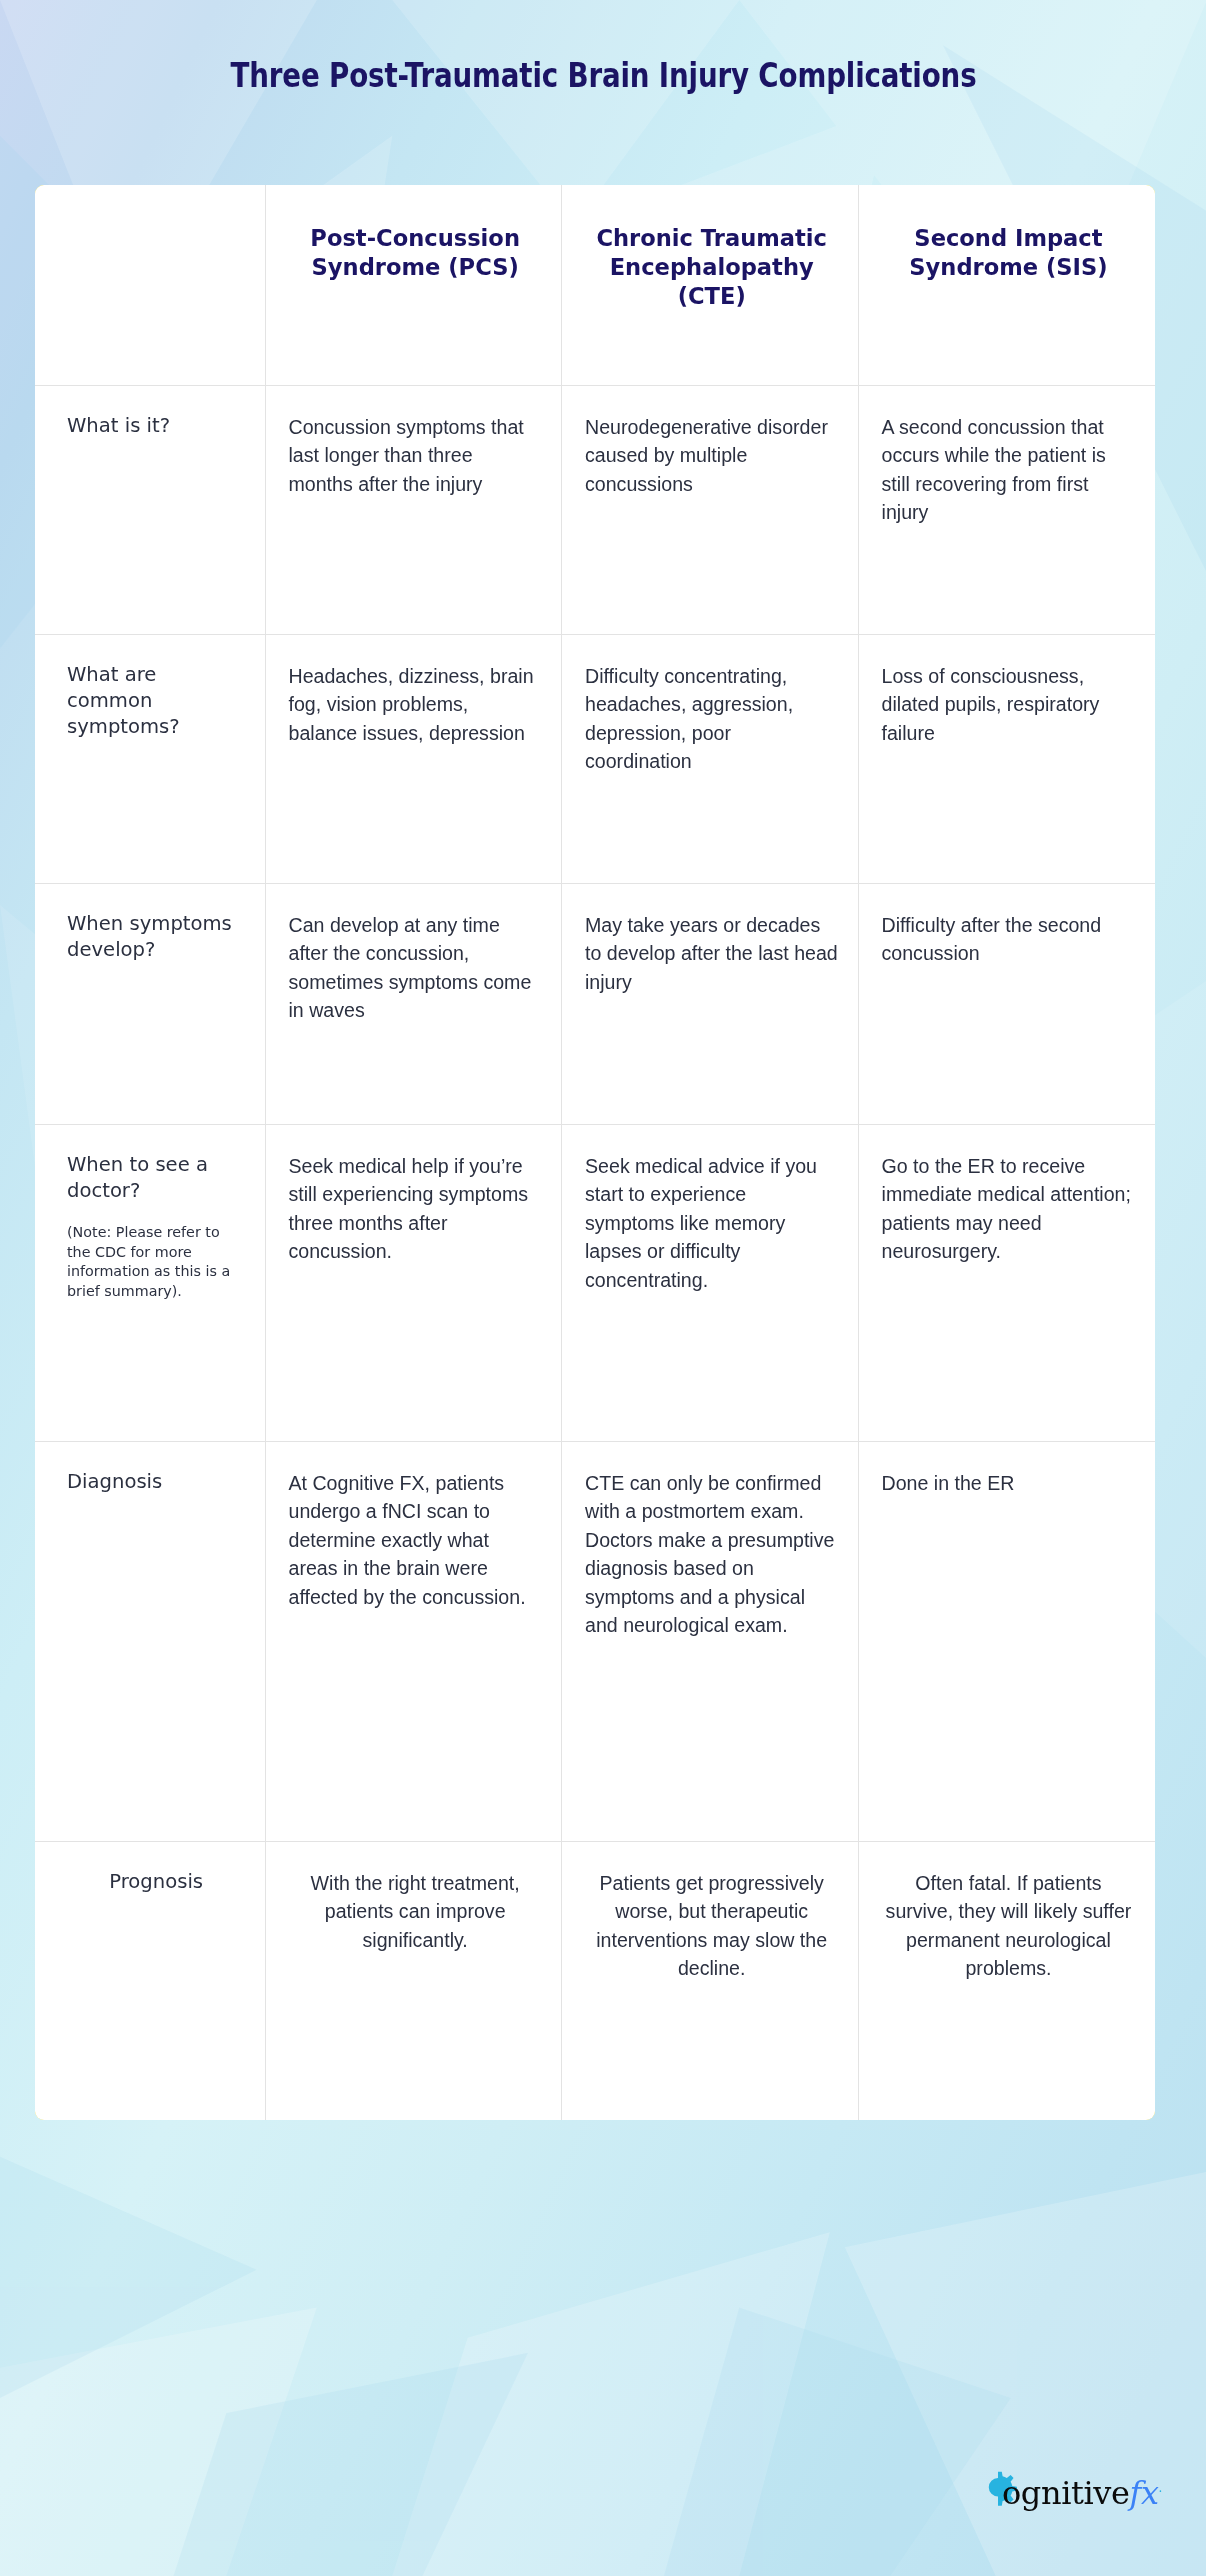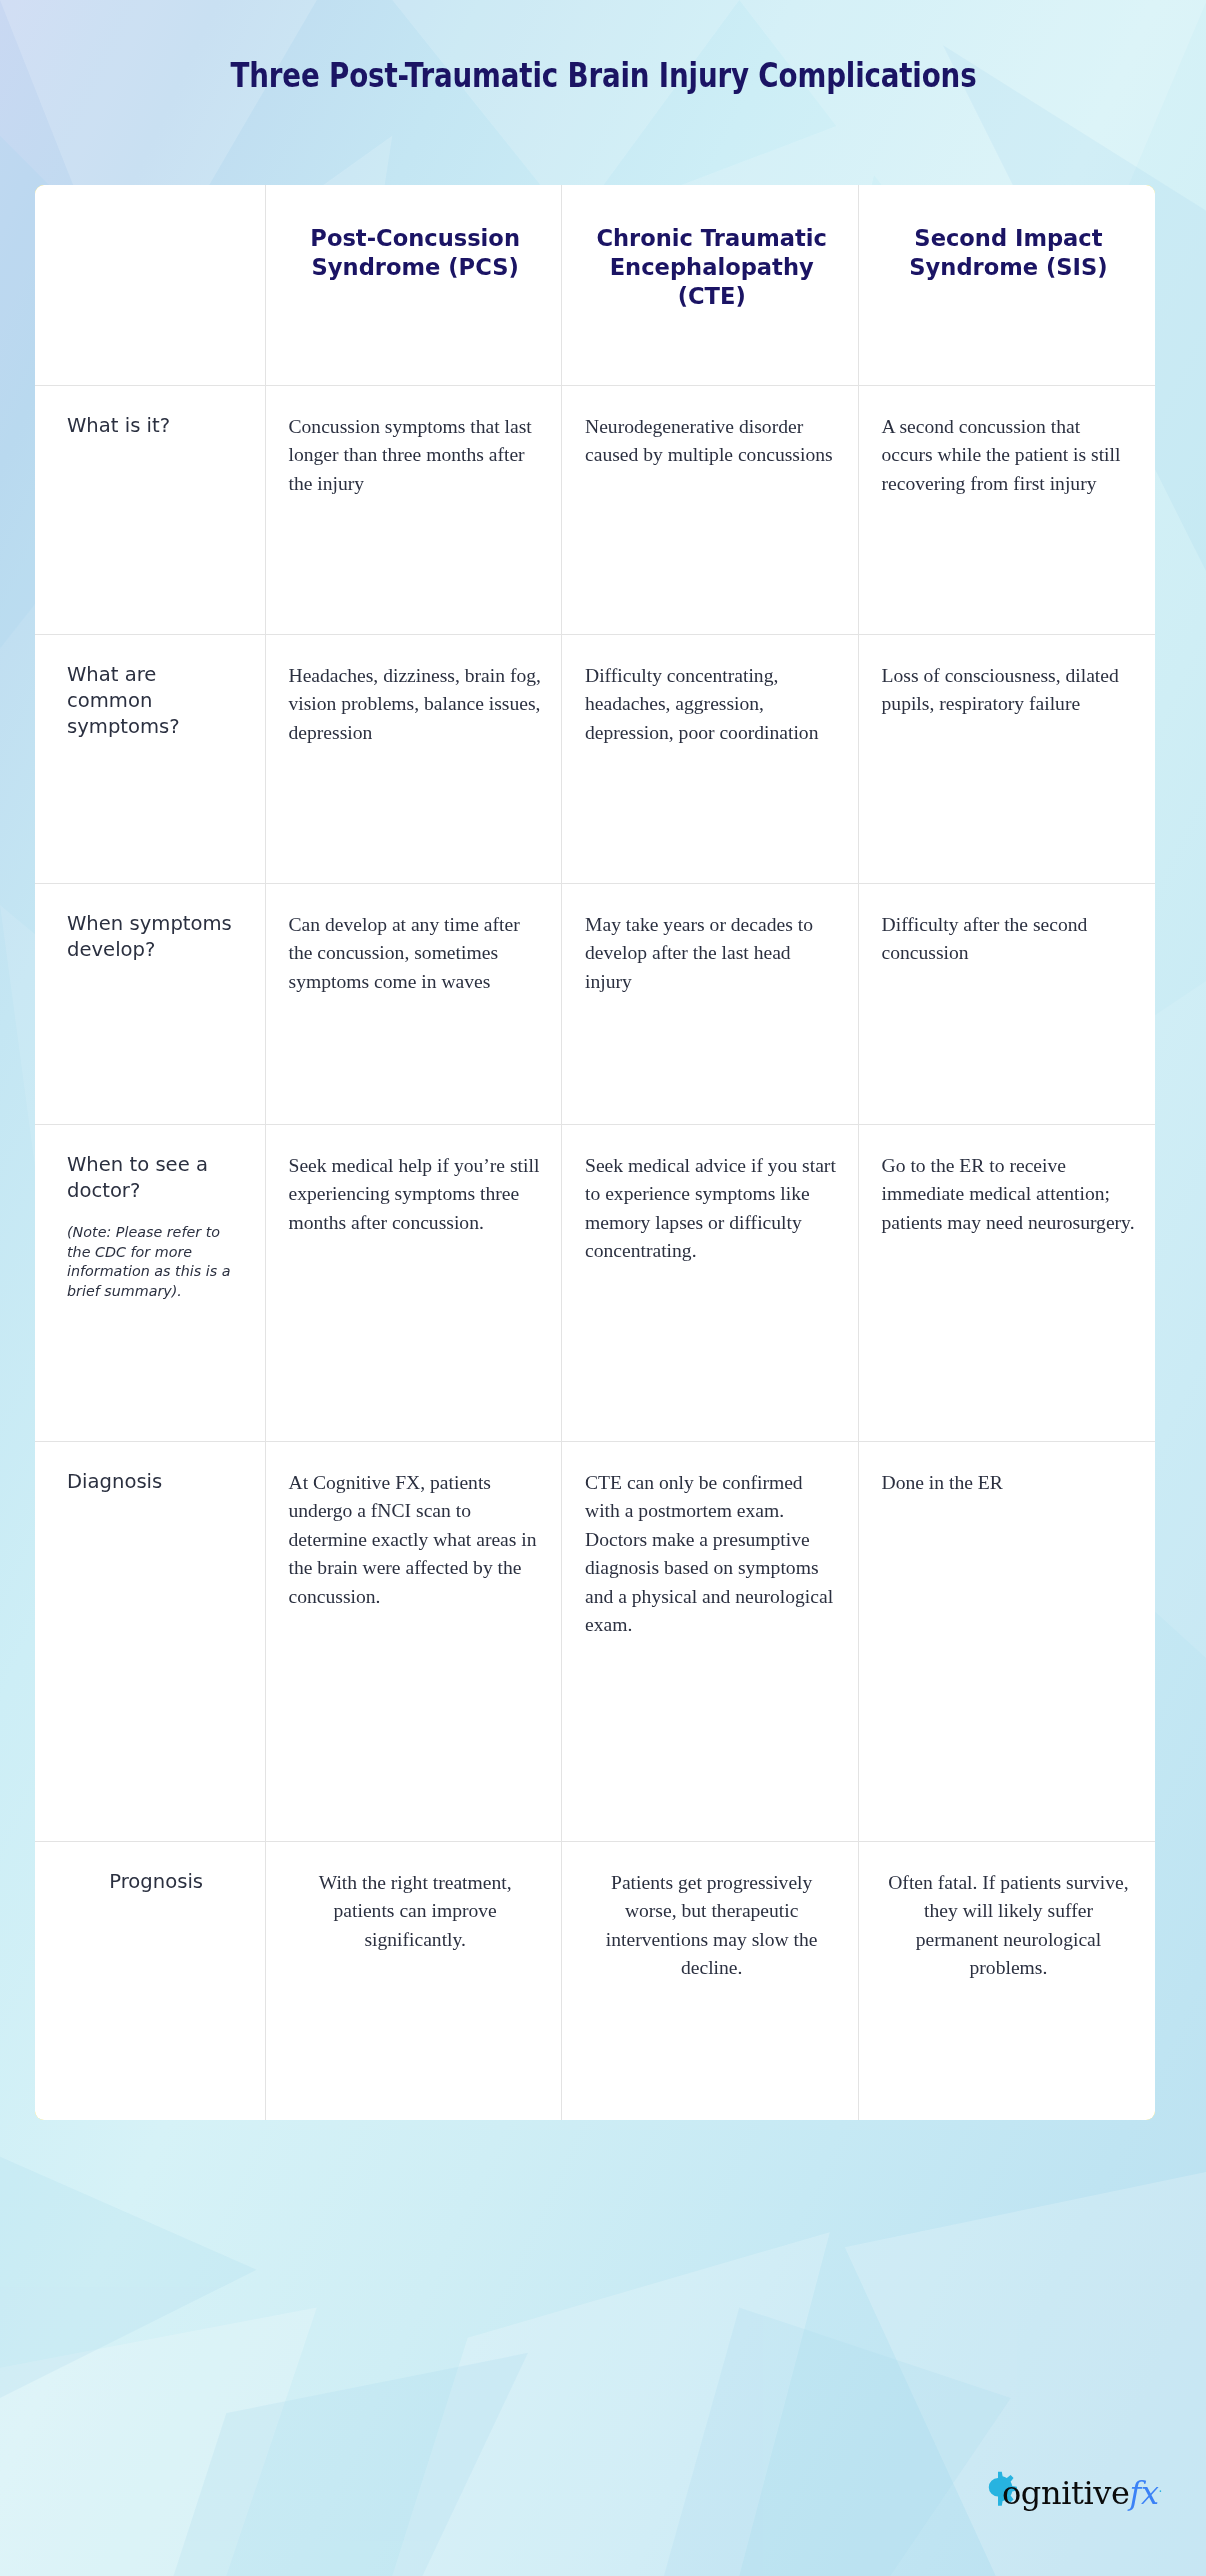--- a/index.html
+++ b/index.html
@@ -89,27 +89,26 @@
     color: #2b3040;
     padding-top: 27px !important;
     padding-left: 32px !important;
     padding-right: 19.6px !important;
   }
   .lbl .note {
     display: block;
     margin-top: 19.6px;
     font-size: 14.3px;
     line-height: 1.36;
-    font-style: italic;
     color: #2b3040;
   }
 
   
   .cell {
-    font-family: Liberation Serif, serif;
+    font-family: Liberation Sans, sans-serif;
     font-size: 19.6px;
     line-height: 1.46;
     color: #2b3040;
     padding-top: 27px !important;
     white-space: pre-line;
   }
   tr.r1 td { height: 249px; }
   tr.r2 td { height: 249px; }
   tr.r3 td { height: 241px; margin-left: 20px; }
   tr.r4 td { height: 317px; }

